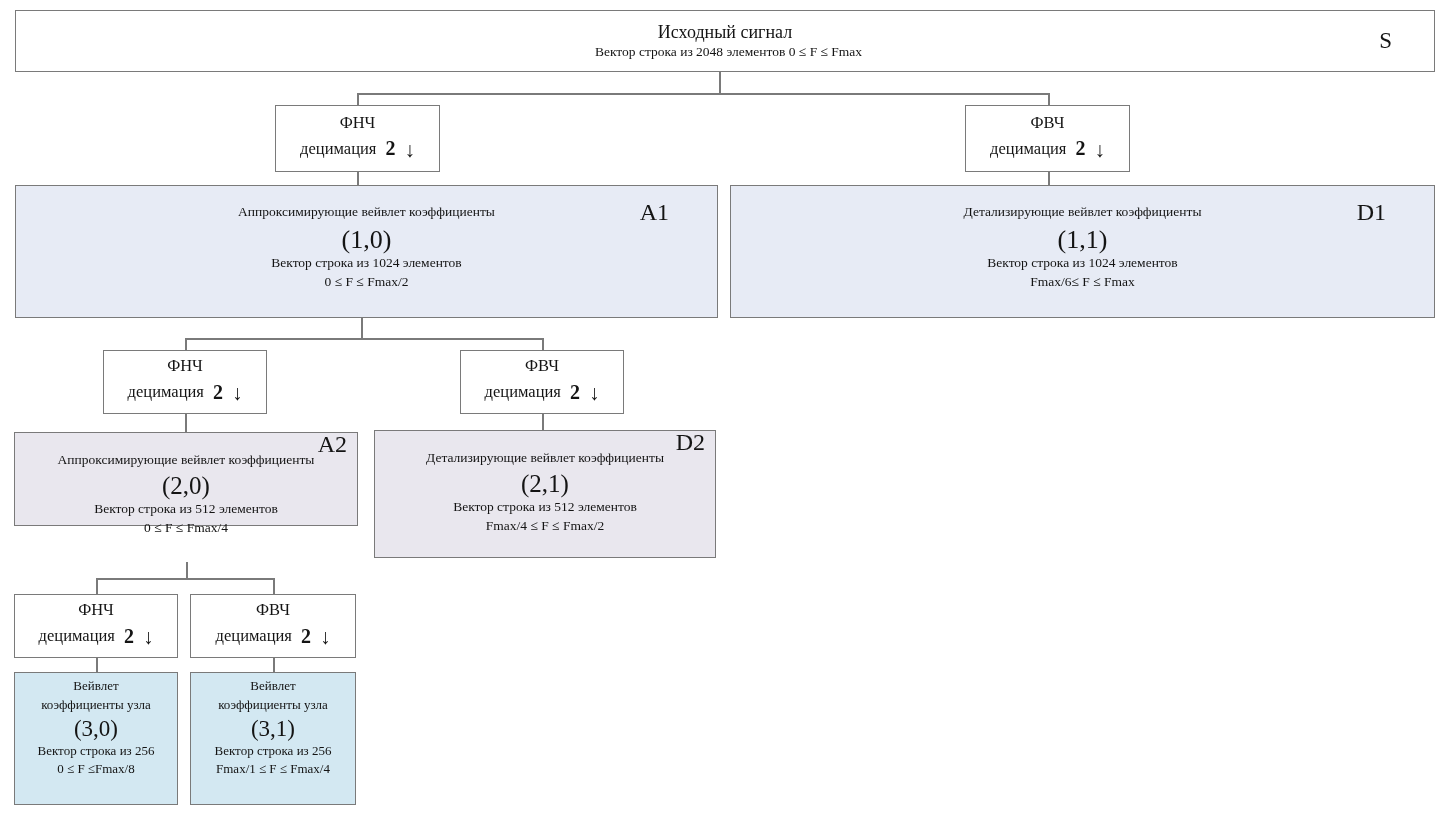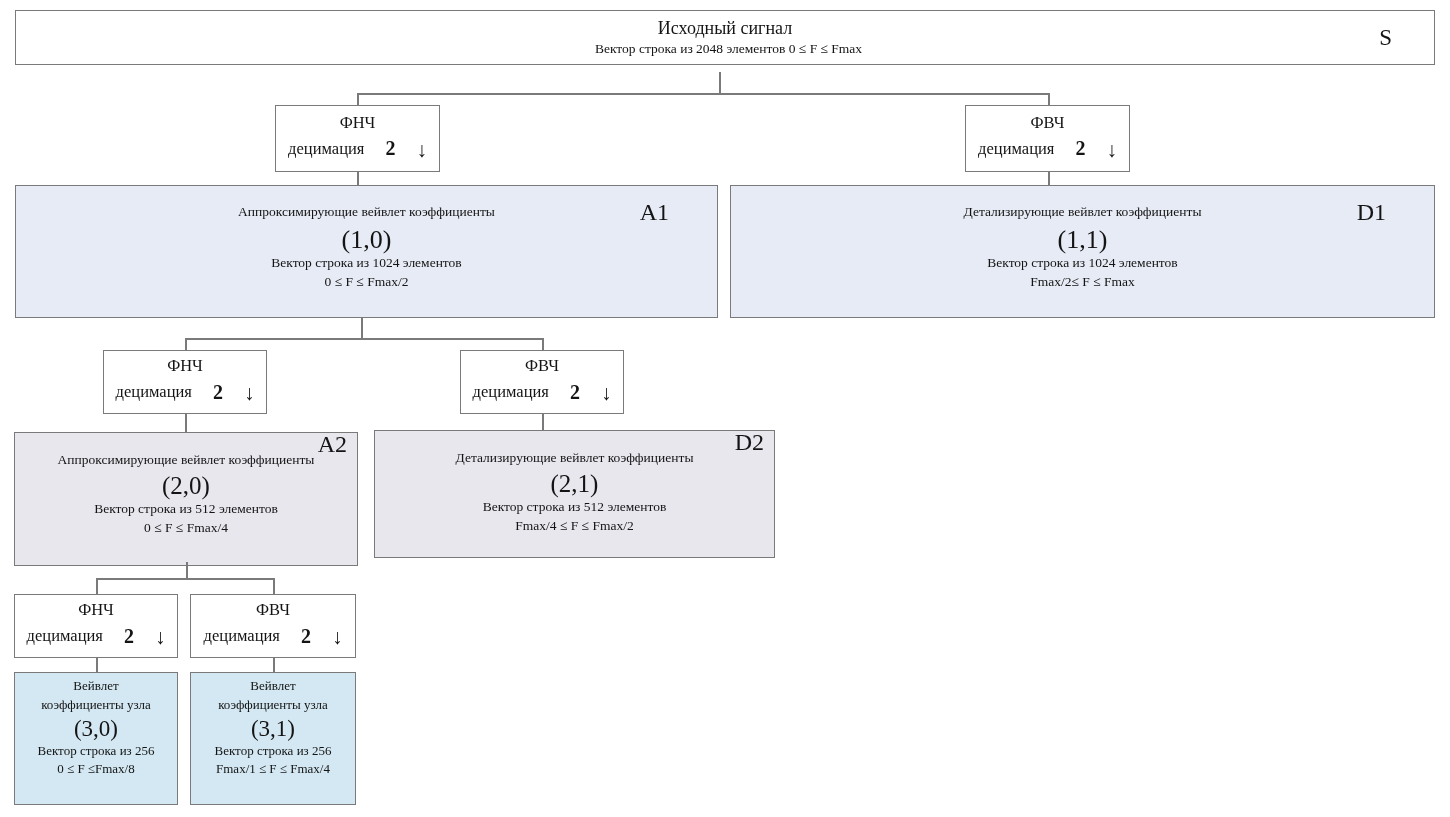--- a/index.html
+++ b/index.html
@@ -25,21 +25,21 @@
   .root-title{font-size:18px;line-height:1.25;}
   .root-sub{font-size:13.5px;line-height:1.3;margin-left:7px;}
   .s-label{
     position:absolute;right:42px;top:50%;transform:translateY(-50%);
     font-size:23px;
   }
 
   
   .filter{display:flex;flex-direction:column;justify-content:center;align-items:center;padding-bottom:4px;}
   .f1{font-size:16.5px;line-height:1.4;}
-  .f2{font-size:16.5px;line-height:1.4;display:flex;align-items:center;gap:21px;}
+  .f2{font-size:16.5px;line-height:1.4;display:flex;align-items:center;gap:9px;}
   .factor{font-size:20px;font-weight:bold;}
   .arrow{font-size:21px;font-weight:bold;line-height:1;position:relative;top:2px;}
 
   
   .coeff{display:flex;flex-direction:column;align-items:center;}
   .c-title{font-size:13.5px;line-height:1.3;}
   .c-index{font-size:26px;line-height:1.15;}
   .c-vector{font-size:13.5px;line-height:1.35;}
   .c-range{font-size:13.5px;line-height:1.35;}
 
@@ -55,21 +55,21 @@
   .lvl3{background:#d3e8f2;padding-top:4px;}
   .lvl3 .c-title{font-size:13px;line-height:1.45;}
   .lvl3 .c-index{font-size:23px;line-height:1.2;}
   .lvl3 .c-vector,.lvl3 .c-range{font-size:13px;line-height:1.35;}
 </style>
 </head>
 <body>
 
 <div class="canvas">
 
-  <div class="box root" style="left:15px;top:10px;width:1420px;height:55px;">
+  <div class="box root" style="left:15px;top:10px;width:1420px;height:62px;">
     <div class="root-title">Исходный сигнал</div>
     <div class="root-sub">Вектор строка из 2048 элементов 0 ≤ F ≤ Fmax</div>
     <div class="s-label">S</div>
   </div>
 
   <div class="line" style="left:719px;top:72px;width:2px;height:21px;"></div>
   <div class="line" style="left:357px;top:93px;width:693px;height:2px;"></div>
   <div class="line" style="left:357px;top:93px;width:2px;height:12px;"></div>
   <div class="line" style="left:1048px;top:93px;width:2px;height:12px;"></div>
   <div class="line" style="left:357px;top:172px;width:2px;height:13px;"></div>
@@ -97,21 +97,21 @@
     <div class="c-title">Аппроксимирующие вейвлет коэффициенты</div>
     <div class="c-index">(1,0)</div>
     <div class="c-vector">Вектор строка из 1024 элементов</div>
     <div class="c-range">0 ≤ F ≤ Fmax/2</div>
   </div>
   <div class="box coeff lvl1" style="left:730px;top:185px;width:705px;height:133px;">
     <div class="lvl1-label">D1</div>
     <div class="c-title">Детализирующие вейвлет коэффициенты</div>
     <div class="c-index">(1,1)</div>
     <div class="c-vector">Вектор строка из 1024 элементов</div>
-    <div class="c-range">Fmax/2≤ F ≤ Fmax</div>
+    <div class="c-range">Fmax/6≤ F ≤ Fmax</div>
   </div>
 
   <div class="line" style="left:361px;top:318px;width:2px;height:20px;"></div>
   <div class="line" style="left:185px;top:338px;width:359px;height:2px;"></div>
   <div class="line" style="left:185px;top:338px;width:2px;height:12px;"></div>
   <div class="line" style="left:542px;top:338px;width:2px;height:12px;"></div>
   <div class="line" style="left:185px;top:414px;width:2px;height:18px;"></div>
   <div class="line" style="left:542px;top:414px;width:2px;height:16px;"></div>
 
   <div class="box filter" style="left:103px;top:350px;width:164px;height:64px;">
@@ -124,28 +124,28 @@
   </div>
   <div class="box filter" style="left:460px;top:350px;width:164px;height:64px;">
     <div class="f1">ФВЧ</div>
     <div class="f2">
       <span>децимация</span>
       <span class="factor">2</span>
       <span class="arrow">↓</span>
     </div>
   </div>
 
-  <div class="box coeff lvl2" style="left:14px;top:432px;width:344px;height:134px;">
+  <div class="box coeff lvl2" style="left:14px;top:432px;width:344px;height:94px;">
     <div class="lvl2-label">A2</div>
     <div class="c-title">Аппроксимирующие вейвлет коэффициенты</div>
     <div class="c-index">(2,0)</div>
     <div class="c-vector">Вектор строка из 512 элементов</div>
     <div class="c-range">0 ≤ F ≤ Fmax/4</div>
   </div>
-  <div class="box coeff lvl2" style="left:374px;top:430px;width:401px;height:128px;">
+  <div class="box coeff lvl2" style="left:374px;top:430px;width:342px;height:128px;">
     <div class="lvl2-label">D2</div>
     <div class="c-title">Детализирующие вейвлет коэффициенты</div>
     <div class="c-index">(2,1)</div>
     <div class="c-vector">Вектор строка из 512 элементов</div>
     <div class="c-range">Fmax/4 ≤ F ≤ Fmax/2</div>
   </div>
 
   <div class="line" style="left:186px;top:562px;width:2px;height:16px;"></div>
   <div class="line" style="left:96px;top:578px;width:179px;height:2px;"></div>
   <div class="line" style="left:96px;top:578px;width:2px;height:16px;"></div>

